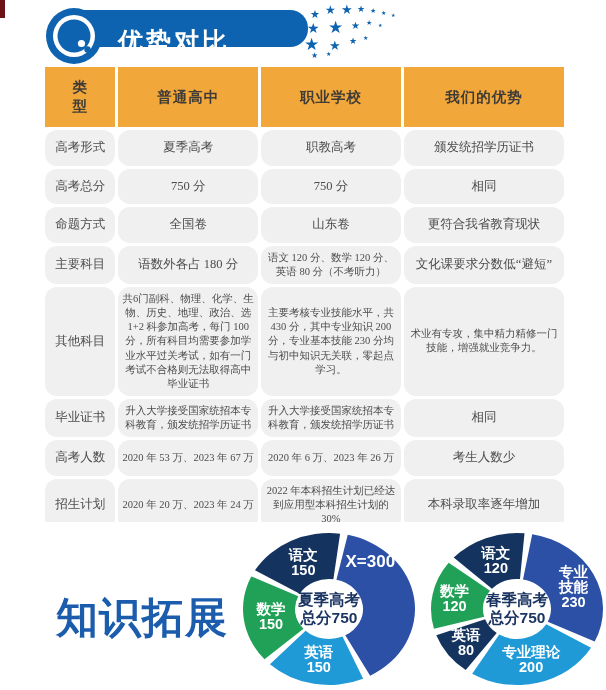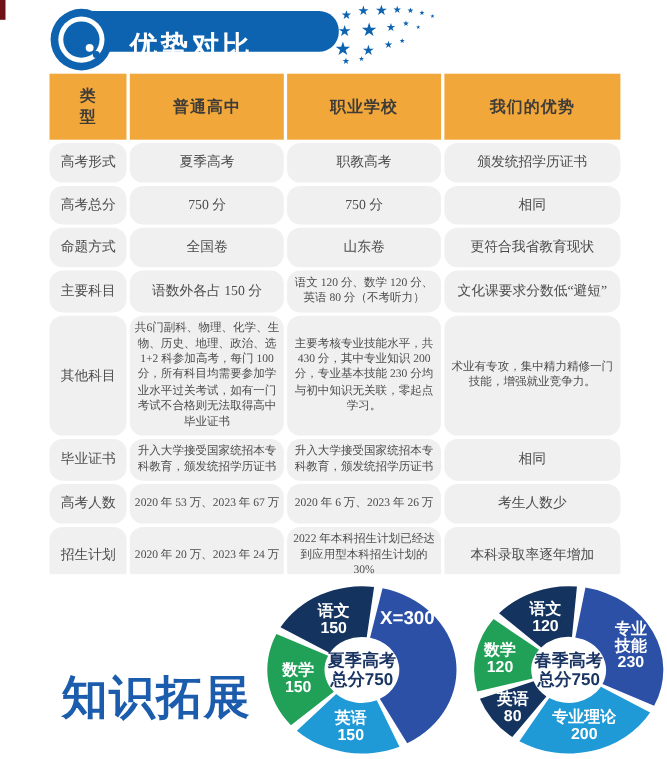--- a/index.html
+++ b/index.html
@@ -32,21 +32,21 @@
   }
   table.cmp td{
     background:#F1F0F0; color:#4C4C4C; text-align:center; vertical-align:middle;
     padding:9px 5px; font-size:12.5px; line-height:1.4;border-radius:12px;
   }
   table.cmp td.sm{font-size:10.5px; line-height:1.35; padding:5px 4px;}
   table.cmp td.lbl{font-size:12.5px;}
   
   .bottom{position:absolute; left:0; top:522px; width:606px; height:168px; background:#ffffff;}
   .section-title{
-    position:absolute; left:56px; top:84px; color:var(--accent,#1B5CAD);
+    position:absolute; left:56px; top:68px; color:var(--accent,#1B5CAD);
     font-size:42px; font-weight:bold; letter-spacing:1px; white-space:nowrap;
   }
   .donut{position:absolute; top:8px; width:178px; height:158px;}
   #chart0{left:240px;}
   #chart1{left:428px;}
 </style>
 </head>
 <body>
 
 <div class="page">
@@ -114,21 +114,21 @@
           <td>相同</td>
         </tr>
         <tr>
           <td class="lbl">命题方式</td>
           <td>全国卷</td>
           <td>山东卷</td>
           <td>更符合我省教育现状</td>
         </tr>
         <tr>
           <td class="lbl">主要科目</td>
-          <td>语数外各占 150 分</td>
+          <td>语数外各占 180 分</td>
           <td class="sm">语文 120 分、数学 120 分、英语 80 分（不考听力）</td>
           <td>文化课要求分数低“避短”</td>
         </tr>
         <tr>
           <td class="lbl">其他科目</td>
           <td class="sm">共6门副科、物理、化学、生物、历史、地理、政治、选 1+2 科参加高考，每门 100 分，所有科目均需要参加学业水平过关考试，如有一门考试不合格则无法取得高中毕业证书</td>
           <td class="sm">主要考核专业技能水平，共 430 分，其中专业知识 200 分，专业基本技能 230 分均与初中知识无关联，零起点学习。</td>
           <td class="sm">术业有专攻，集中精力精修一门技能，增强就业竞争力。</td>
         </tr>
         <tr>

